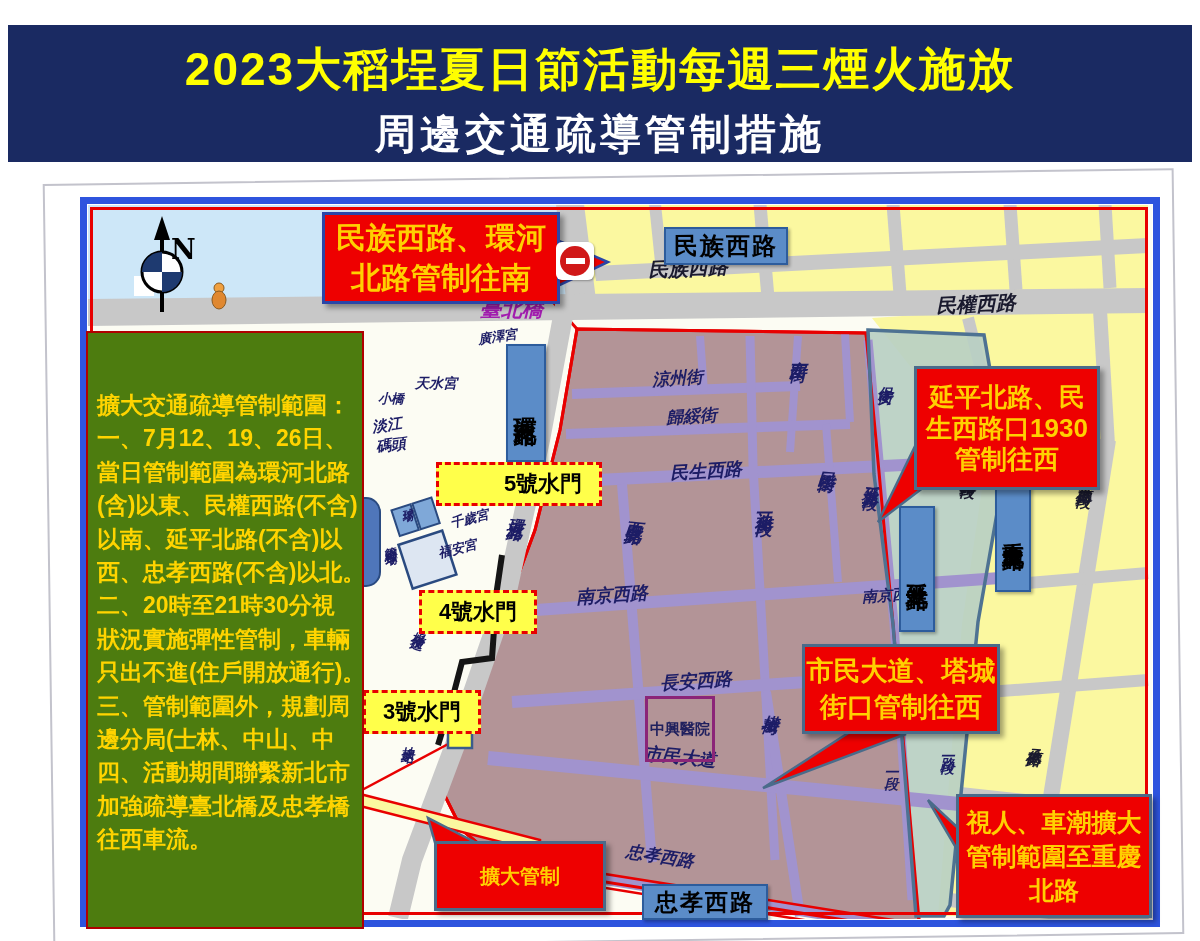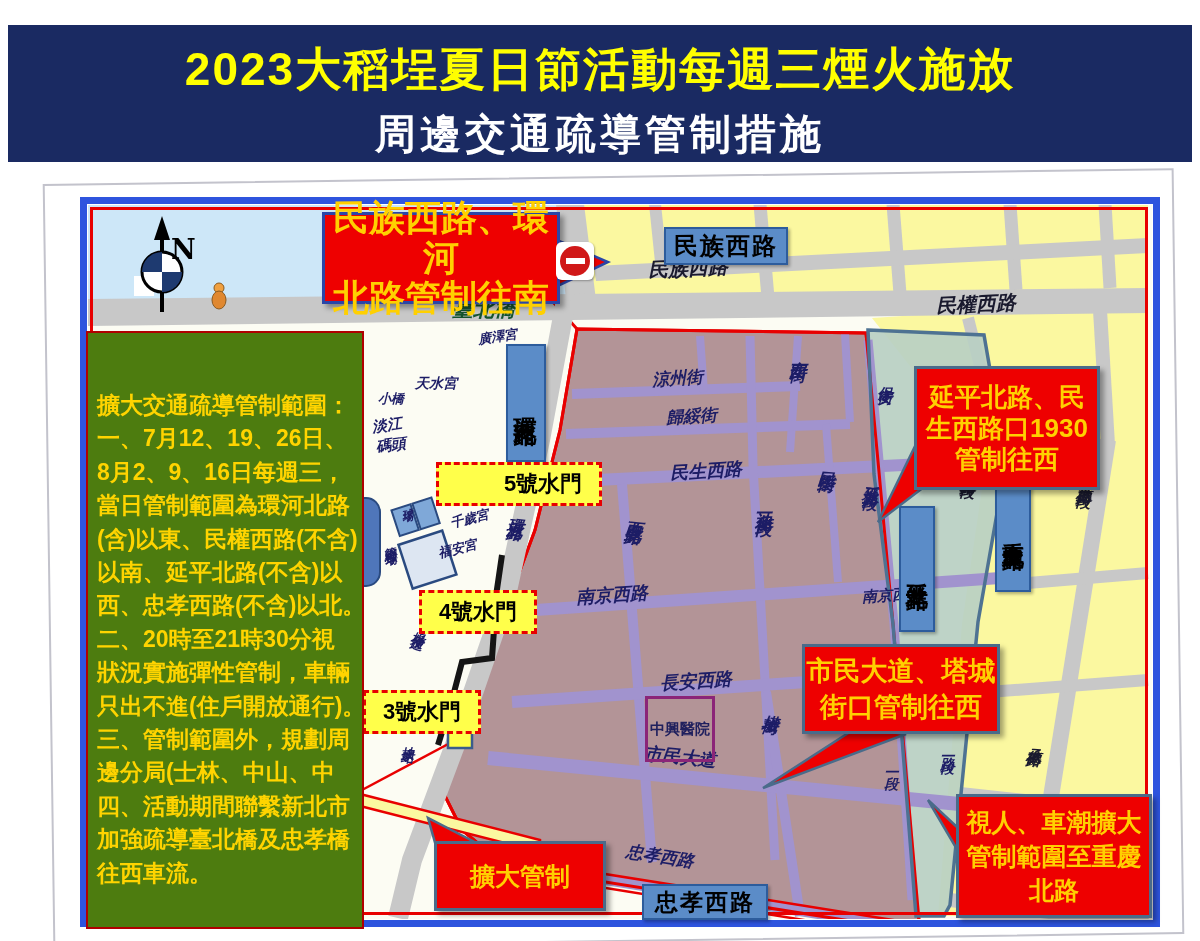--- a/index.html
+++ b/index.html
@@ -14,21 +14,21 @@
   .sheet{background:#ffffff;border:2px solid #c3c3cc;z-index:0;}
   
   #frame{left:80px;top:197px;width:1080px;height:730px;border:7px solid #2e54de;box-sizing:border-box;background:transparent;z-index:1;}
   #redinset{left:90px;top:207px;width:1058px;height:708px;border:3px solid #e80000;box-sizing:border-box;z-index:2;}
   svg{position:absolute;left:0;top:0;}
   
   .lbl{position:absolute;font-family:"DejaVu Serif","Liberation Serif",serif;font-style:italic;font-weight:bold;
        color:#1d1d66;white-space:nowrap;z-index:3;line-height:1.05;}
   .v{writing-mode:vertical-rl;text-orientation:upright;letter-spacing:2px;}
   .blk{color:#1a1a2e;}
-  .bridge{color:#14532d;}
+  .bridge{color:#a21caf;margin-left:28px;}
   
   .sbox{position:absolute;background:#5b8cc8;border:2px solid #2d5c9c;color:#000;font-weight:bold;
         display:flex;align-items:center;justify-content:center;z-index:4;box-shadow:2px 2px 3px rgba(0,0,0,.3);}
   
   .gate{position:absolute;background:#ffff4a;border:3px dashed #e80000;color:#000;font-weight:bold;font-size:22px;
         display:flex;align-items:center;justify-content:center;z-index:4;}
   
   #hospital{left:645px;top:696px;width:64px;height:60px;border:3px solid #8b2578;color:#20205e;font-weight:bold;
             font-size:15px;text-align:center;display:flex;align-items:center;justify-content:center;z-index:3;}
   
@@ -207,21 +207,20 @@
   <div class="gate" style="left:363px;top:690px;width:112px;height:38px;">3號水門</div>
 
   <div class="abs" id="hospital">
     <div>中興</div>
     <div>醫院</div>
   </div>
 
   <div class="abs" id="infobox">
     <div class="ln">擴大交通疏導管制範圍：</div>
     <div class="ln">一、7月12、19、26日、</div>
-    <div class="ln">8月2、9、16日每週三，</div>
     <div class="ln">當日管制範圍為環河北路</div>
     <div class="ln">(含)以東、民權西路(不含)</div>
     <div class="ln">以南、延平北路(不含)以</div>
     <div class="ln">西、忠孝西路(不含)以北。</div>
     <div class="ln">二、20時至21時30分視</div>
     <div class="ln">狀況實施彈性管制，車輛</div>
     <div class="ln">只出不進(住戶開放通行)。</div>
     <div class="ln">三、管制範圍外，規劃周</div>
     <div class="ln">邊分局(士林、中山、中</div>
     <div class="ln">四、活動期間聯繫新北市</div>
@@ -230,39 +229,39 @@
   </div>
 
   <svg width="1200" height="941" viewBox="0 0 1200 941" style="z-index:6">
     <polygon points="545,235 608,262 545,292" fill="#ee0000" stroke="#2a46a8" stroke-width="2.5"></polygon>
     <polygon points="918,440 962,458 878,522" fill="#ee0000" stroke="#4a6b8a" stroke-width="2.5"></polygon>
     <polygon points="856,728 906,734 763,788" fill="#ee0000" stroke="#4a6b8a" stroke-width="2.5"></polygon>
     <polygon points="958,828 968,868 928,800" fill="#ee0000" stroke="#4a6b8a" stroke-width="2.5"></polygon>
     <polygon points="440,860 494,852 428,818" fill="#ee0000" stroke="#4a6b8a" stroke-width="2.5"></polygon>
   </svg>
 
-  <div class="callout" style="left:322px;top:212px;width:238px;height:92px;font-size:36px;line-height:40px;border-color:#2a46a8;">
+  <div class="callout" style="left:322px;top:212px;width:238px;height:92px;font-size:30px;line-height:40px;border-color:#2a46a8;">
     <div>民族西路、環河</div>
     <div>北路管制往南</div>
   </div>
   <div class="callout" style="left:914px;top:366px;width:186px;height:124px;font-size:26px;line-height:31px;">
     <div>延平北路、民</div>
     <div>生西路口1930</div>
     <div>管制往西</div>
   </div>
   <div class="callout" style="left:802px;top:644px;width:198px;height:90px;font-size:27px;line-height:36px;">
     <div>市民大道、塔城</div>
     <div>街口管制往西</div>
   </div>
   <div class="callout" style="left:956px;top:794px;width:196px;height:124px;font-size:25px;line-height:34px;">
     <div>視人、車潮擴大</div>
     <div>管制範圍至重慶</div>
     <div>北路</div>
   </div>
-  <div class="callout" style="left:434px;top:841px;width:172px;height:70px;font-size:25px;line-height:32px;">
+  <div class="callout" style="left:434px;top:841px;width:172px;height:70px;font-size:20px;line-height:32px;">
     <div>擴大管制</div>
   </div>
 
   <div class="abs" id="noentry">
     <div class="c">
         <div class="bar"></div>
       </div>
   </div>
 
 </div>

